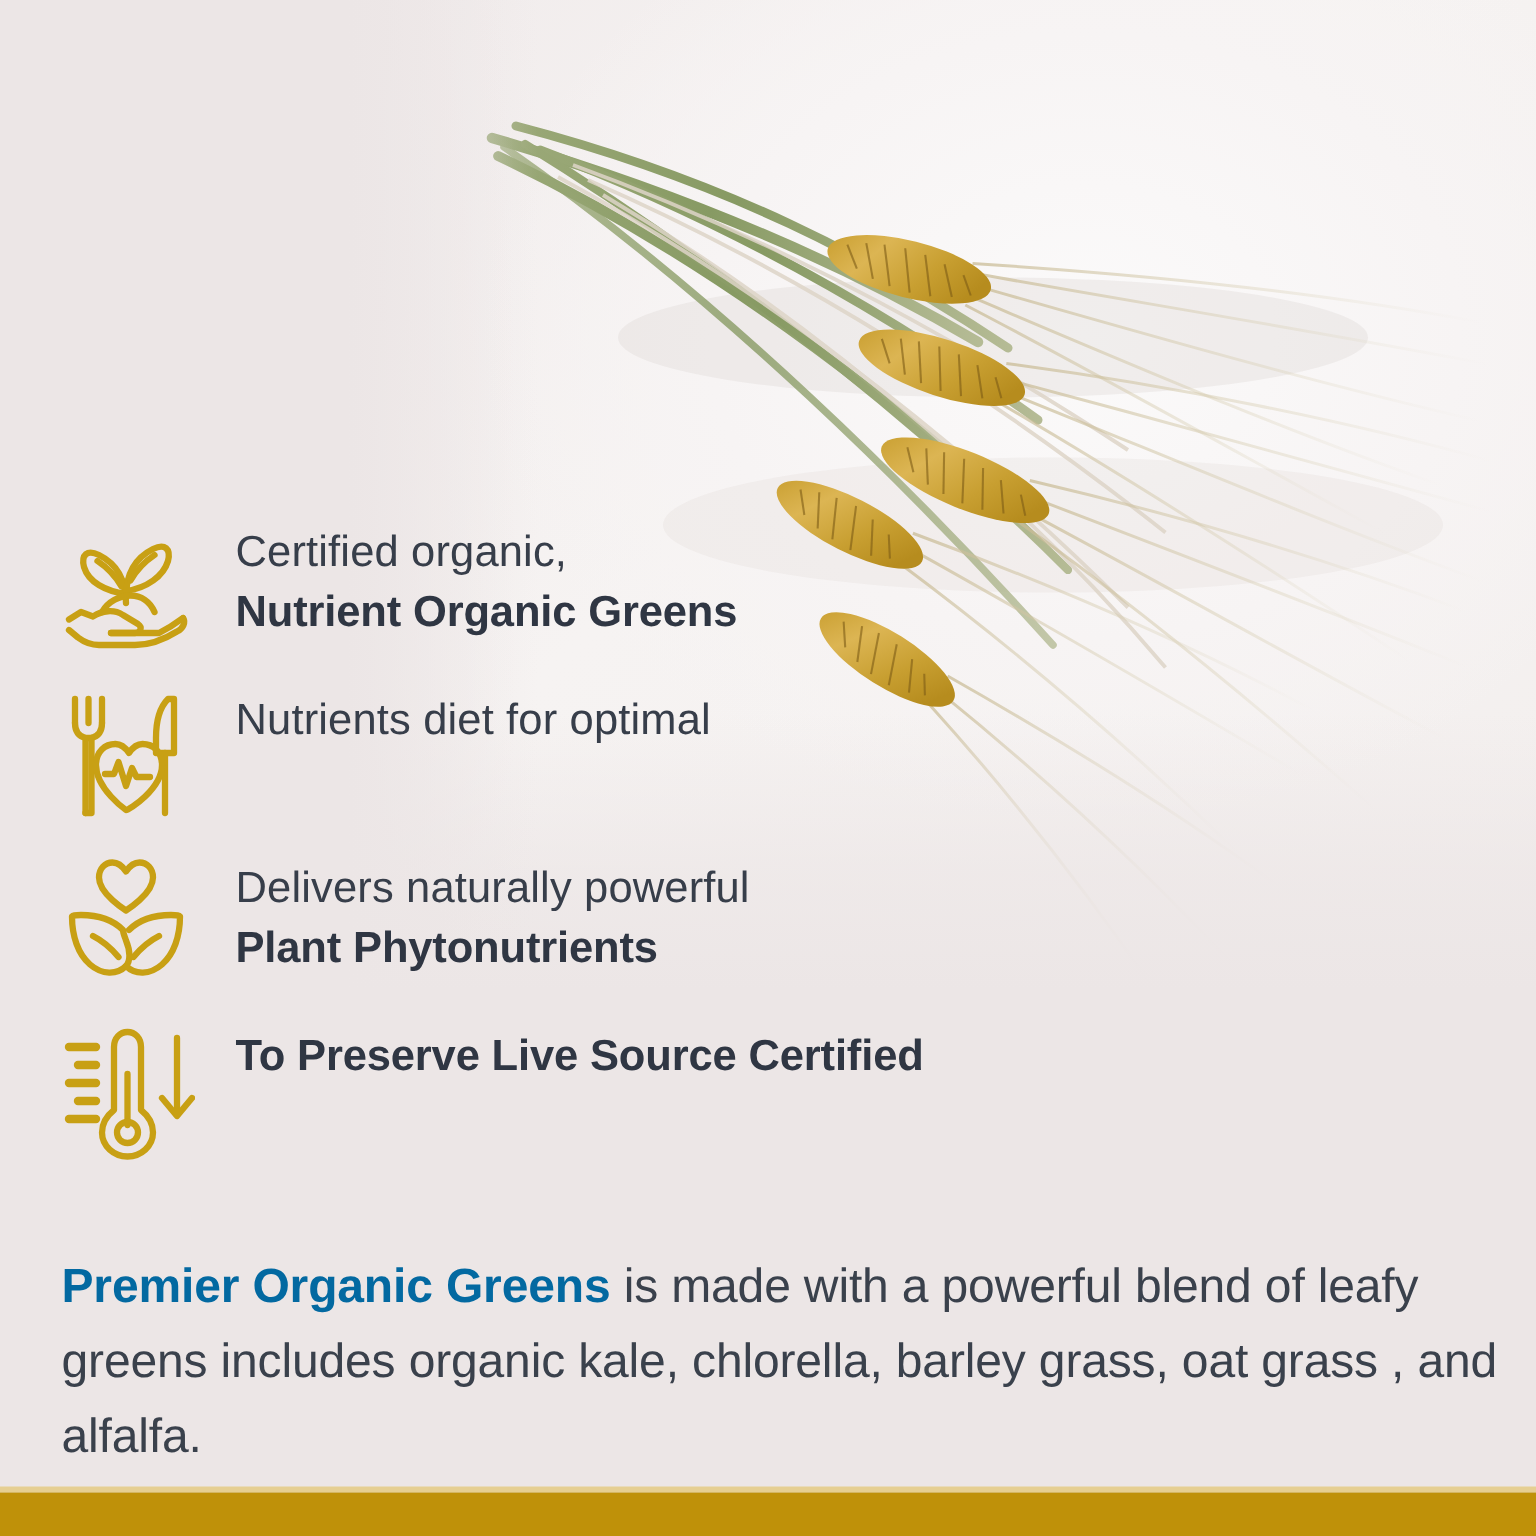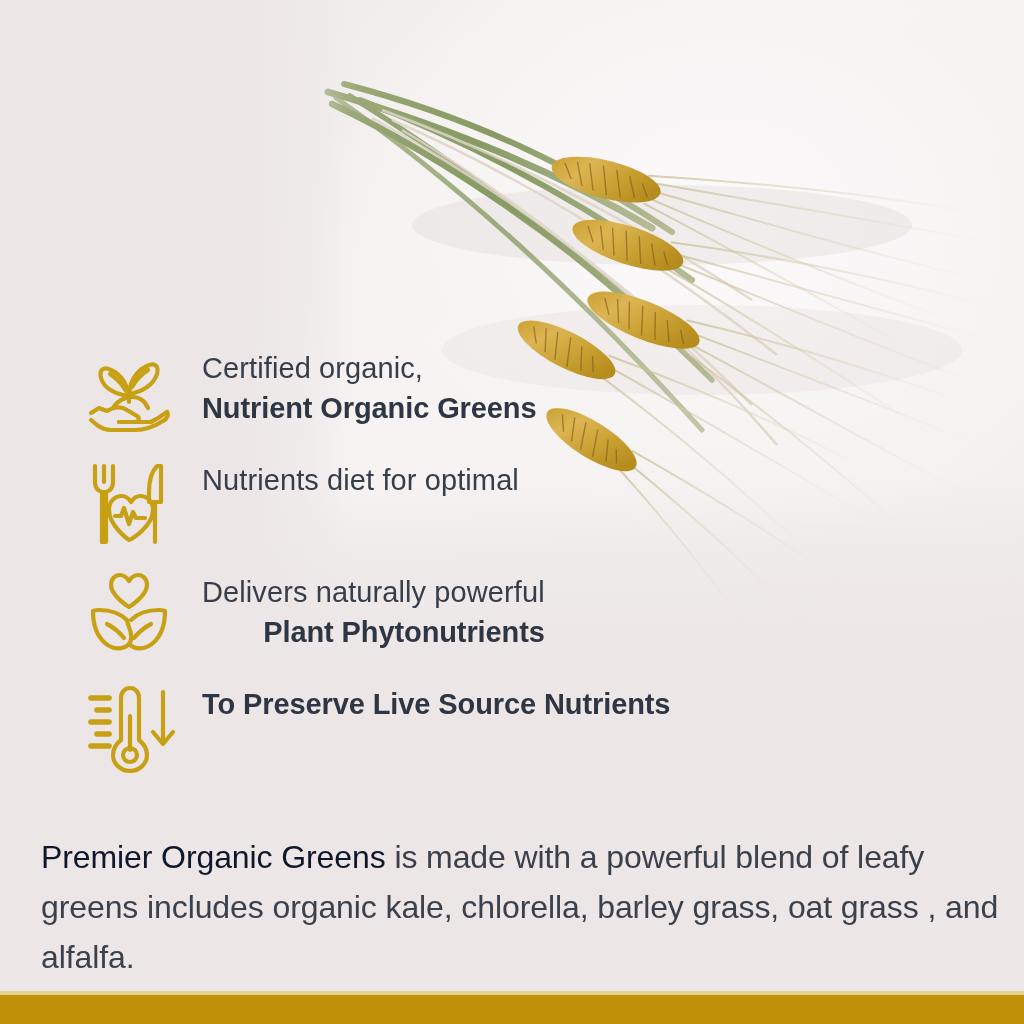--- a/index.html
+++ b/index.html
@@ -49,21 +49,20 @@
   
   .features {
     position: absolute;
     left: 0;
     top: 344px;
     width: 100%;
   }
   .feature-row {
     position: relative;
     height: 112px;
-    margin-left: 45px;
   }
   .feature-icon {
     position: absolute;
     left: 38px;
     top: 2px;
     width: 92px;
     height: 92px;
   }
   .feature-icon svg {
     display: block;
@@ -83,37 +82,36 @@
     letter-spacing: 0.1px;
     white-space: nowrap;
   }
   .feature-line2 {
     font-size: 29px;
     font-weight: 700;
     color: #2f3643;
     line-height: 41px;
     letter-spacing: -0.1px;
     white-space: nowrap;
-    text-align: right;
   }
 
   
   .blurb {
     position: absolute;
     left: 41px;
     top: 832px;
     width: 960px;
     font-size: 32px;
     line-height: 50px;
     color: #3a414c;
     letter-spacing: -0.1px;
   }
   .blurb .brand {
-    font-weight: 400;
-    color: #0f172a;
+    font-weight: 700;
+    color: #0369a1;
   }
 
   
   .thin-bar {
     position: absolute;
     left: 0;
     top: 991px;
     width: 100%;
     height: 4px;
     background: #e6cf92;
@@ -338,21 +336,21 @@
           <path d="M8 16 L26 16" stroke-width="5.6"></path>
           <path d="M14 28 L26 28" stroke-width="5.6"></path>
           <path d="M8 40 L26 40" stroke-width="5.6"></path>
           <path d="M14 52 L26 52" stroke-width="5.6"></path>
           <path d="M8 64 L26 64" stroke-width="5.6"></path>
           <path d="M80 10 L80 60"></path>
           <path d="M70 50 L80 62 L90 50"></path>
         </svg>
       </div>
       <div class="feature-text">
-        <div class="feature-line2">To Preserve Live Source Nutrients</div>
+        <div class="feature-line2">To Preserve Live Source Certified</div>
       </div>
     </div>
   </div>
 
   <div class="blurb"><span class="brand">Premier Organic Greens</span><span> is made with a powerful blend of leafy greens includes organic kale, chlorella, barley grass, oat grass , and alfalfa.</span></div>
 
   <div class="thin-bar"></div>
   <div class="gold-bar"></div>
 
 </div>

